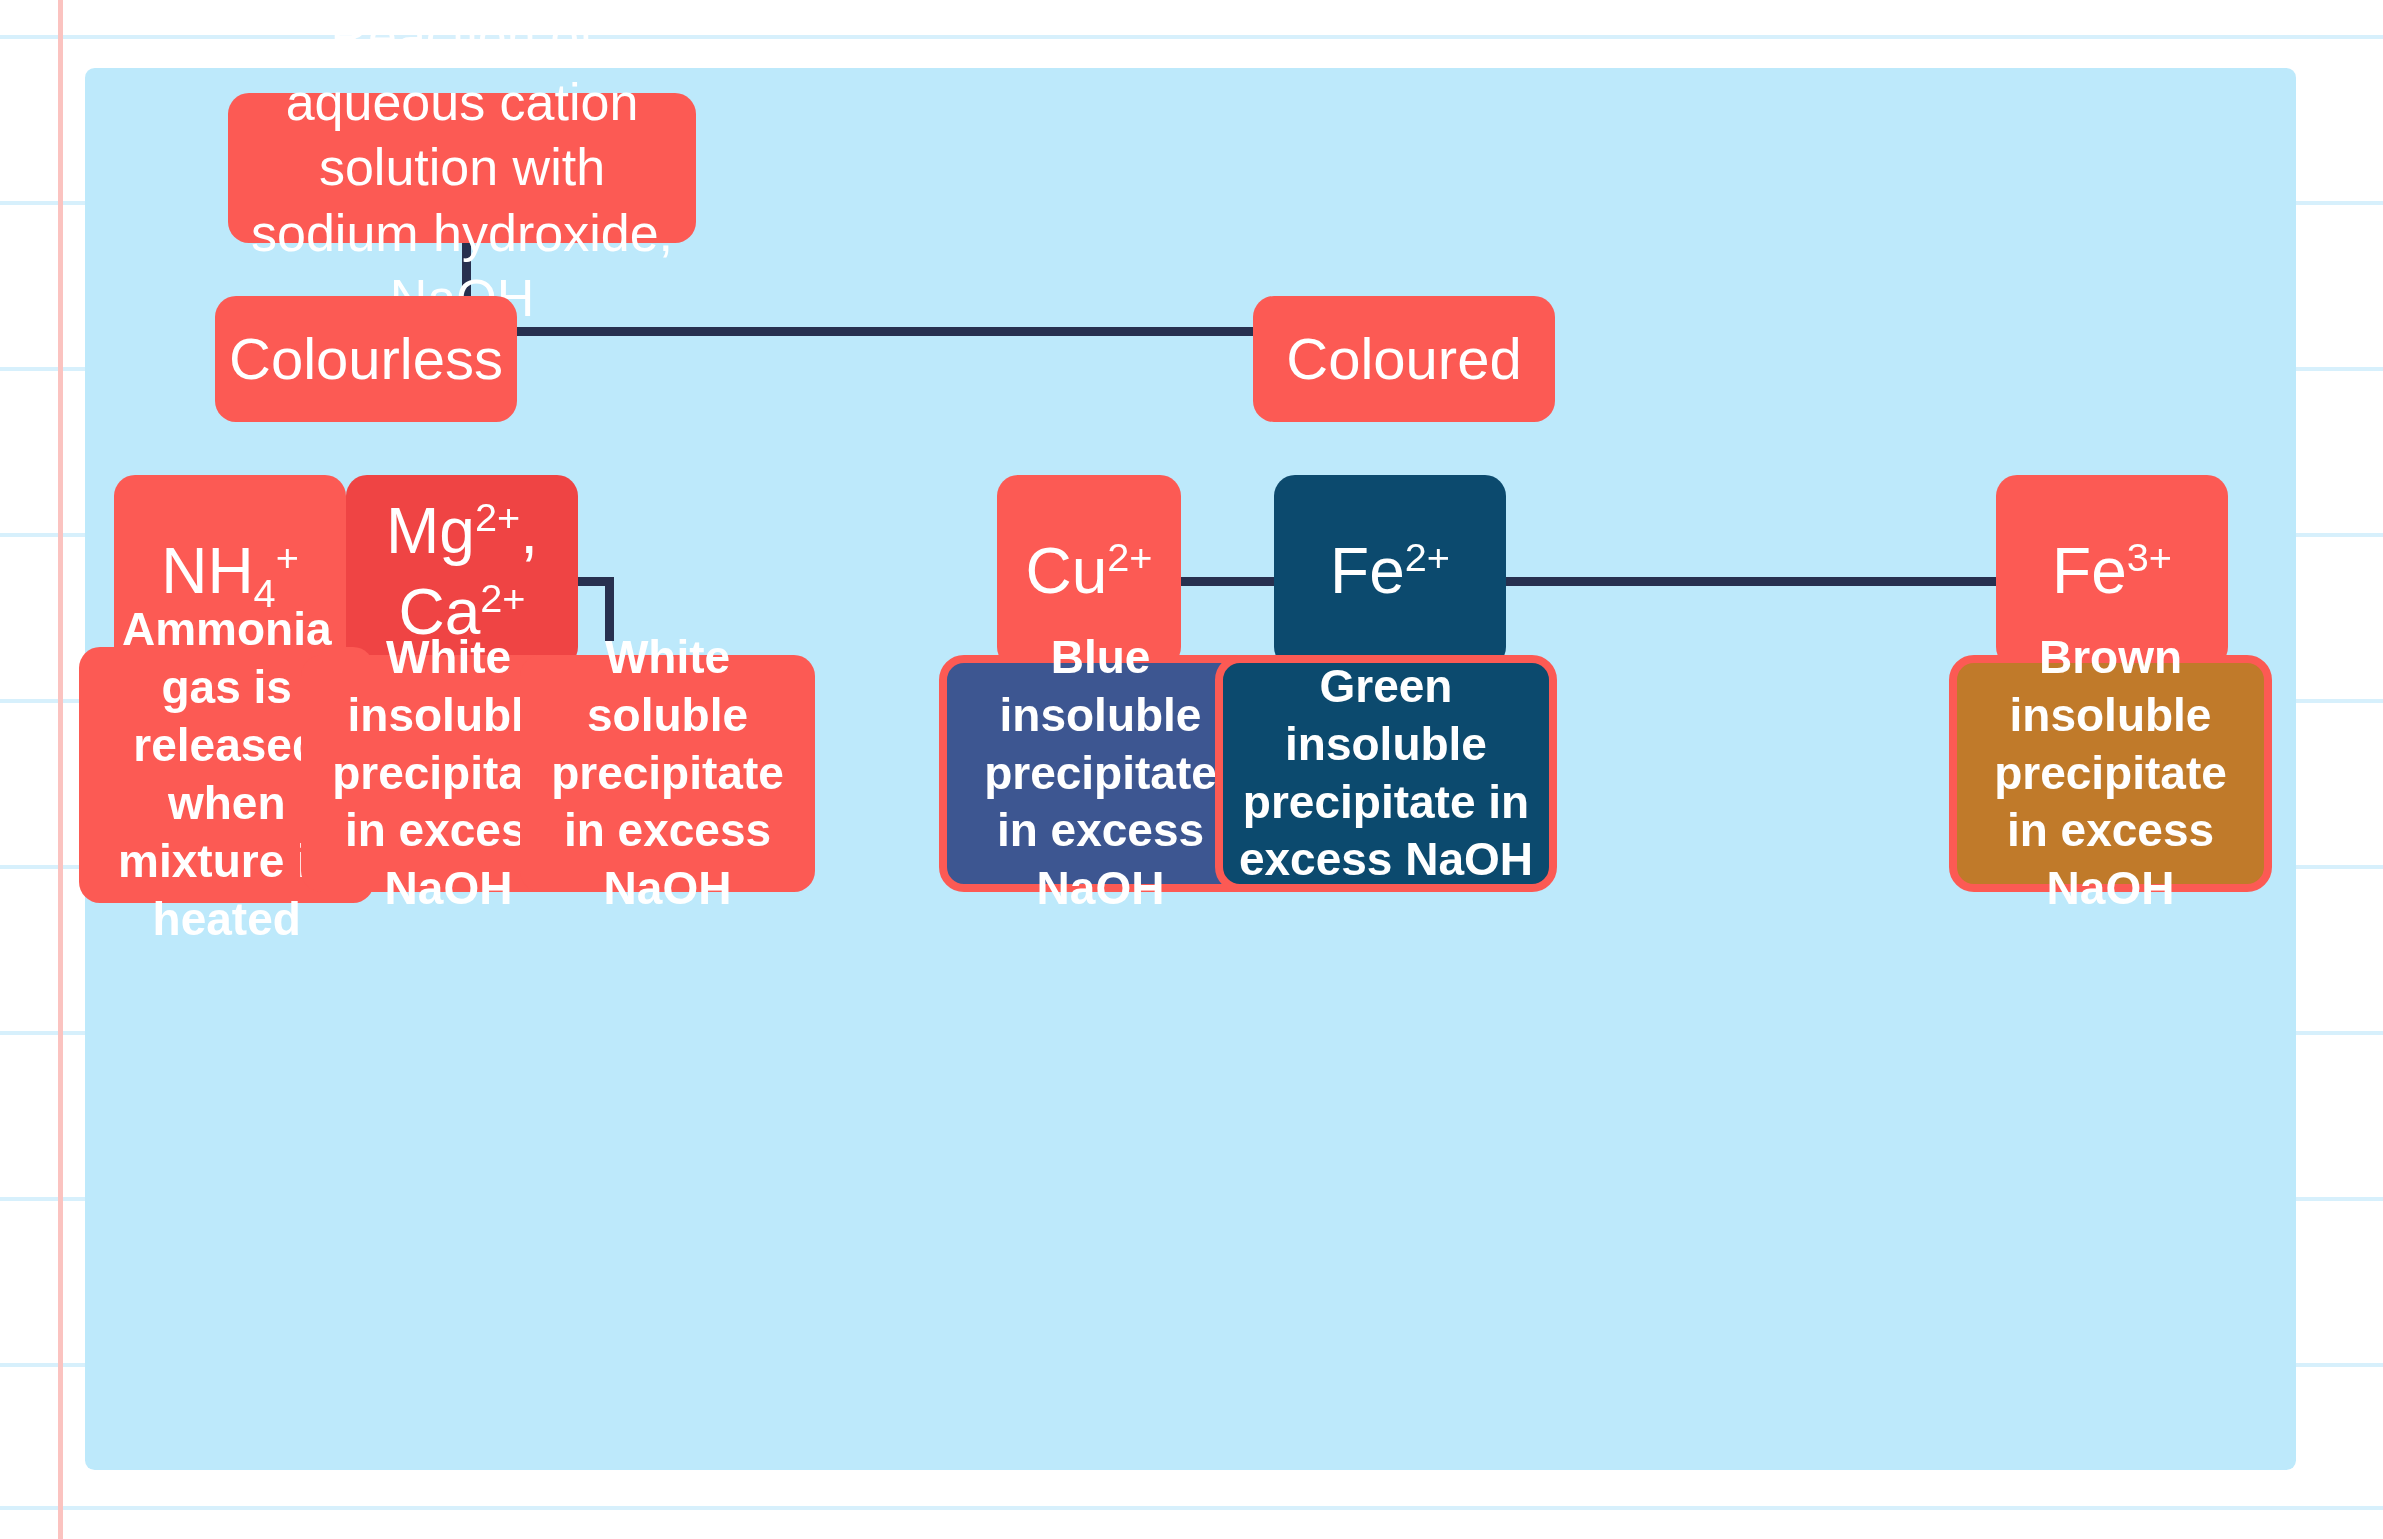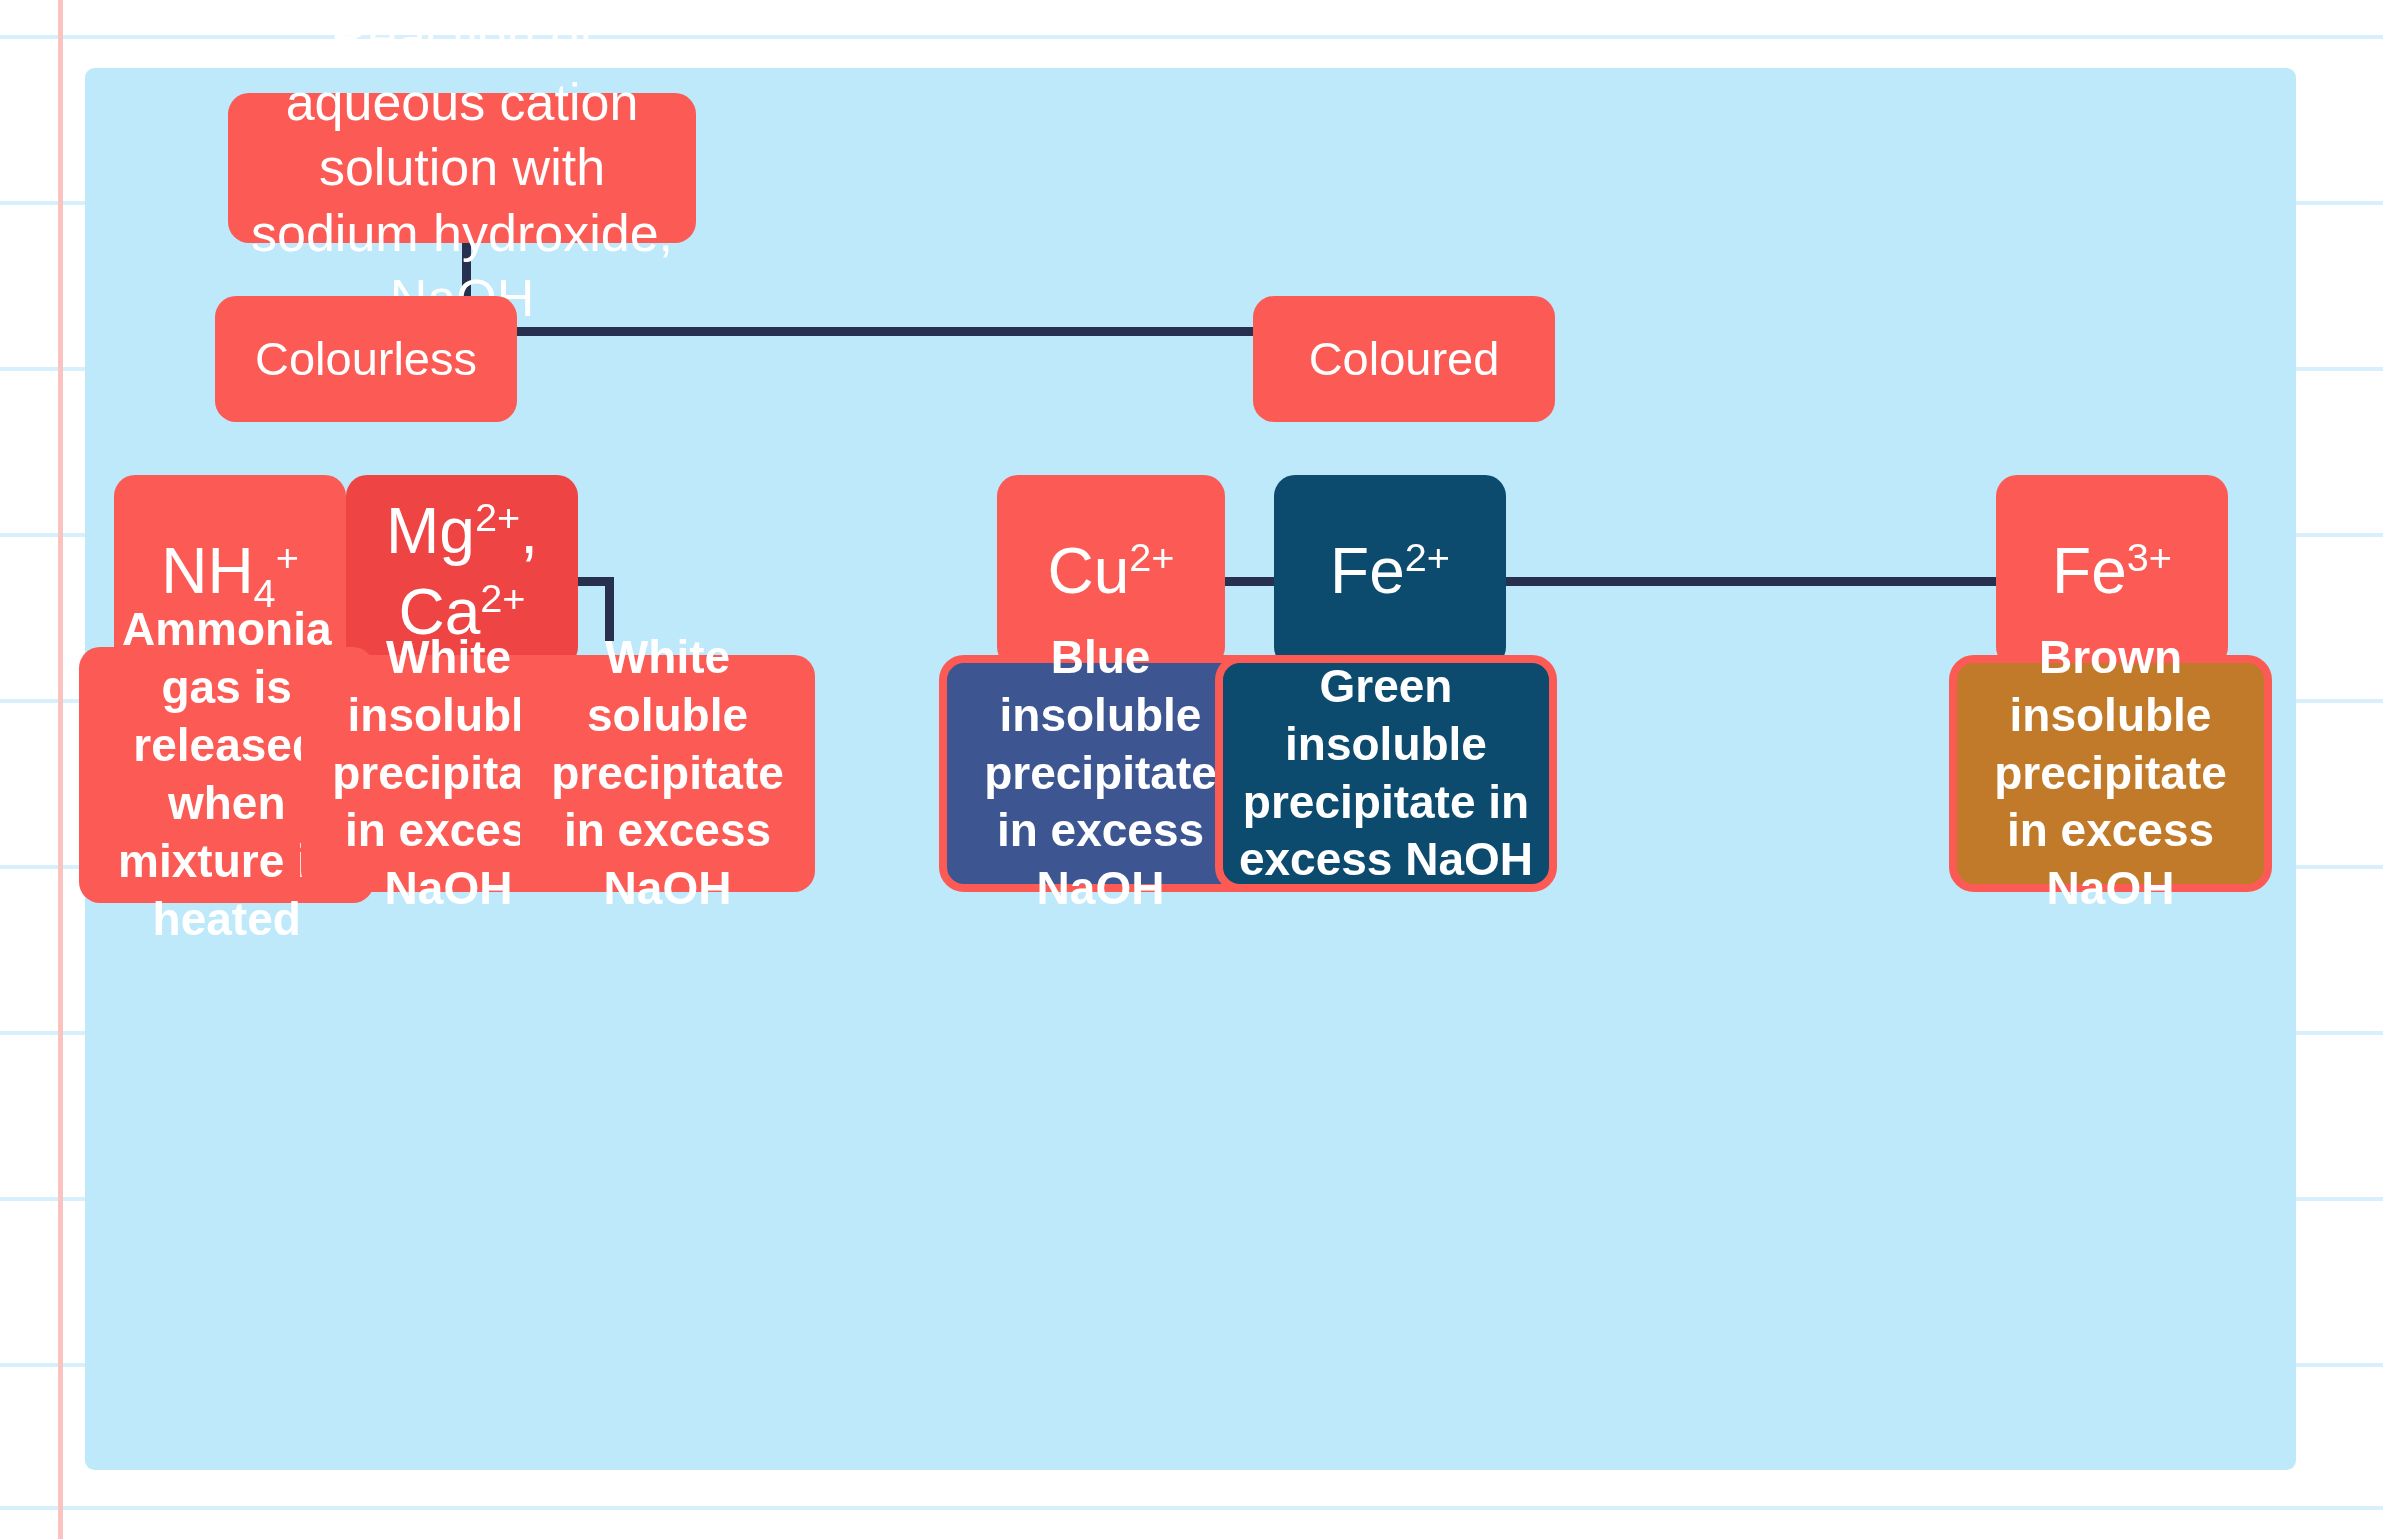--- a/index.html
+++ b/index.html
@@ -78,21 +78,21 @@
     font-family: "Liberation Sans", sans-serif;
     font-weight: 500;
   }
   .node.outlined {
     border: 8.7px solid #fc5a54;
     border-radius: 25px;
   }
   .node .txt { display: block; width: 100%; }
 
   .title-node   { font-size: 52px; }
-  .branch-node  { font-size: 47px; }
+  .branch-node  { font-size: 58px; }
   .ion-node     { font-size: 64px; }
   .result-node  { font-size: 46px; font-weight: 700; }
 
   sup, sub {
     font-size: 0.62em;
     line-height: 0;
   }
   sup { vertical-align: super; }
   sub { vertical-align: sub; }
 </style>
@@ -160,21 +160,21 @@
 
     <div class="node ion-node" style="left: 29px; top: 407px; width: 232px; height: 193px; background: rgb(252, 90, 84);">
       <span class="txt">NH<sub>4</sub><sup>+</sup></span>
     </div>
 
     <div class="node ion-node" style="left: 261px; top: 407px; width: 232px; height: 193px; background: #ef4444;">
       <span class="txt">Mg<sup>2+</sup>,<br>Ca<sup>2+</sup></span>
     </div>
 
 
-    <div class="node ion-node" style="left: 912px; top: 407px; width: 228px; height: 193px; background: rgb(252, 90, 84);">
+    <div class="node ion-node" style="left: 912px; top: 407px; width: 184px; height: 193px; background: rgb(252, 90, 84);">
       <span class="txt">Cu<sup>2+</sup></span>
     </div>
 
     <div class="node ion-node" style="left: 1189px; top: 407px; width: 232px; height: 193px; background: #0c4a6e;">
       <span class="txt">Fe<sup>2+</sup></span>
     </div>
 
     <div class="node ion-node" style="left: 1911px; top: 407px; width: 232px; height: 193px; background: rgb(252, 90, 84);">
       <span class="txt">Fe<sup>3+</sup></span>
     </div>

